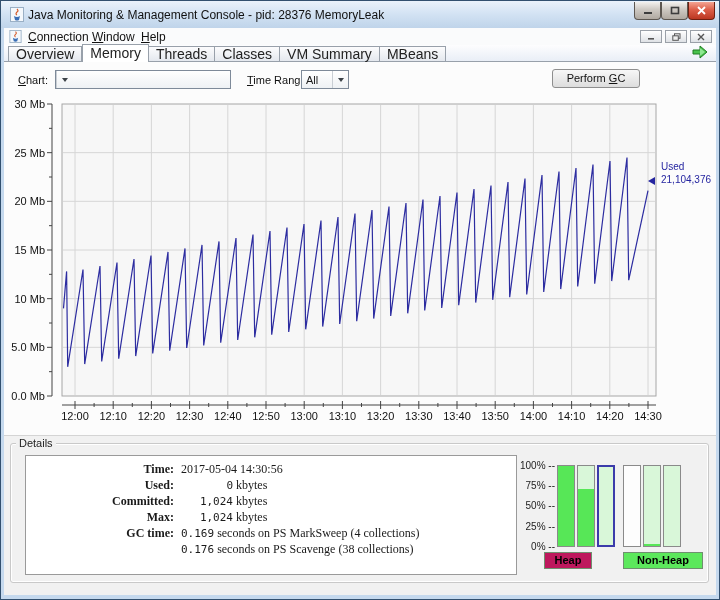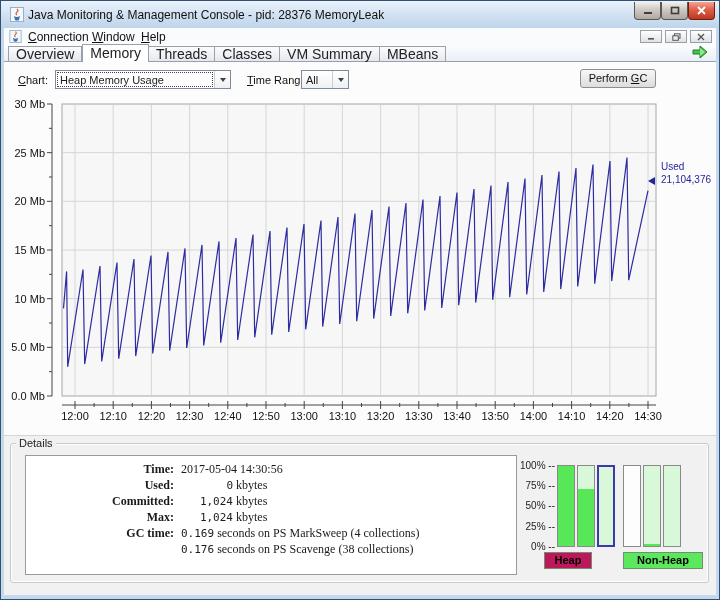--- a/index.html
+++ b/index.html
@@ -137,33 +137,32 @@
   <svg style="position:absolute;right:7px;bottom:2px" width="17" height="14" viewBox="0 0 17 14">
     <polygon points="1,5 8,5 8,1 15,7 8,13 8,9 1,9" fill="#49c24c" stroke="#1f7d22" stroke-width="1"></polygon>
     <polygon points="8,3 13,7 8,11" fill="#8fe892"></polygon>
   </svg>
 </div>
 
 <div class="section-top"></div>
 
 <span class="tb-label" style="left:18px;top:74px;position:absolute" id="chart-label"><u>C</u>hart:</span>
 <div class="combo focused" style="left:55px;top:70px;width:176px">
-  <span class="txt">Heap Memory Usage</span>
   <span class="arrow-zone">
       <span class="tri-down"></span>
     </span>
 </div>
 <span class="tb-label" style="left:247px;top:74px;position:absolute" id="time-label"><u>T</u>ime Range:</span>
 <div class="combo" style="left:301px;top:70px;width:48px">
   <span class="txt">All</span>
   <span class="arrow-zone">
       <span class="tri-down"></span>
     </span>
 </div>
-<div class="push-btn" style="left:580px;top:69px;width:76px" id="gc-btn">Perform <u>G</u>C</div>
+<div class="push-btn" style="left:552px;top:69px;width:88px" id="gc-btn">Perform <u>G</u>C</div>
 
 <svg id="chart-svg" style="position:absolute;left:0;top:95px" width="720" height="340" viewBox="0 0 720 340">
     <rect x="62" y="9" width="594" height="292" fill="#f7f7f7"></rect>
     <line x1="63" y1="57.666666666666686" x2="655" y2="57.666666666666686" stroke="#d6d6d6"></line>
     <line x1="63" y1="106.33333333333334" x2="655" y2="106.33333333333334" stroke="#d6d6d6"></line>
     <line x1="63" y1="155" x2="655" y2="155" stroke="#d6d6d6"></line>
     <line x1="63" y1="203.66666666666669" x2="655" y2="203.66666666666669" stroke="#d6d6d6"></line>
     <line x1="63" y1="252.33333333333334" x2="655" y2="252.33333333333334" stroke="#d6d6d6"></line>
     <line x1="75" y1="10" x2="75" y2="300" stroke="#d6d6d6"></line>
     <line x1="113.19999999999999" y1="10" x2="113.19999999999999" y2="300" stroke="#d6d6d6"></line>

